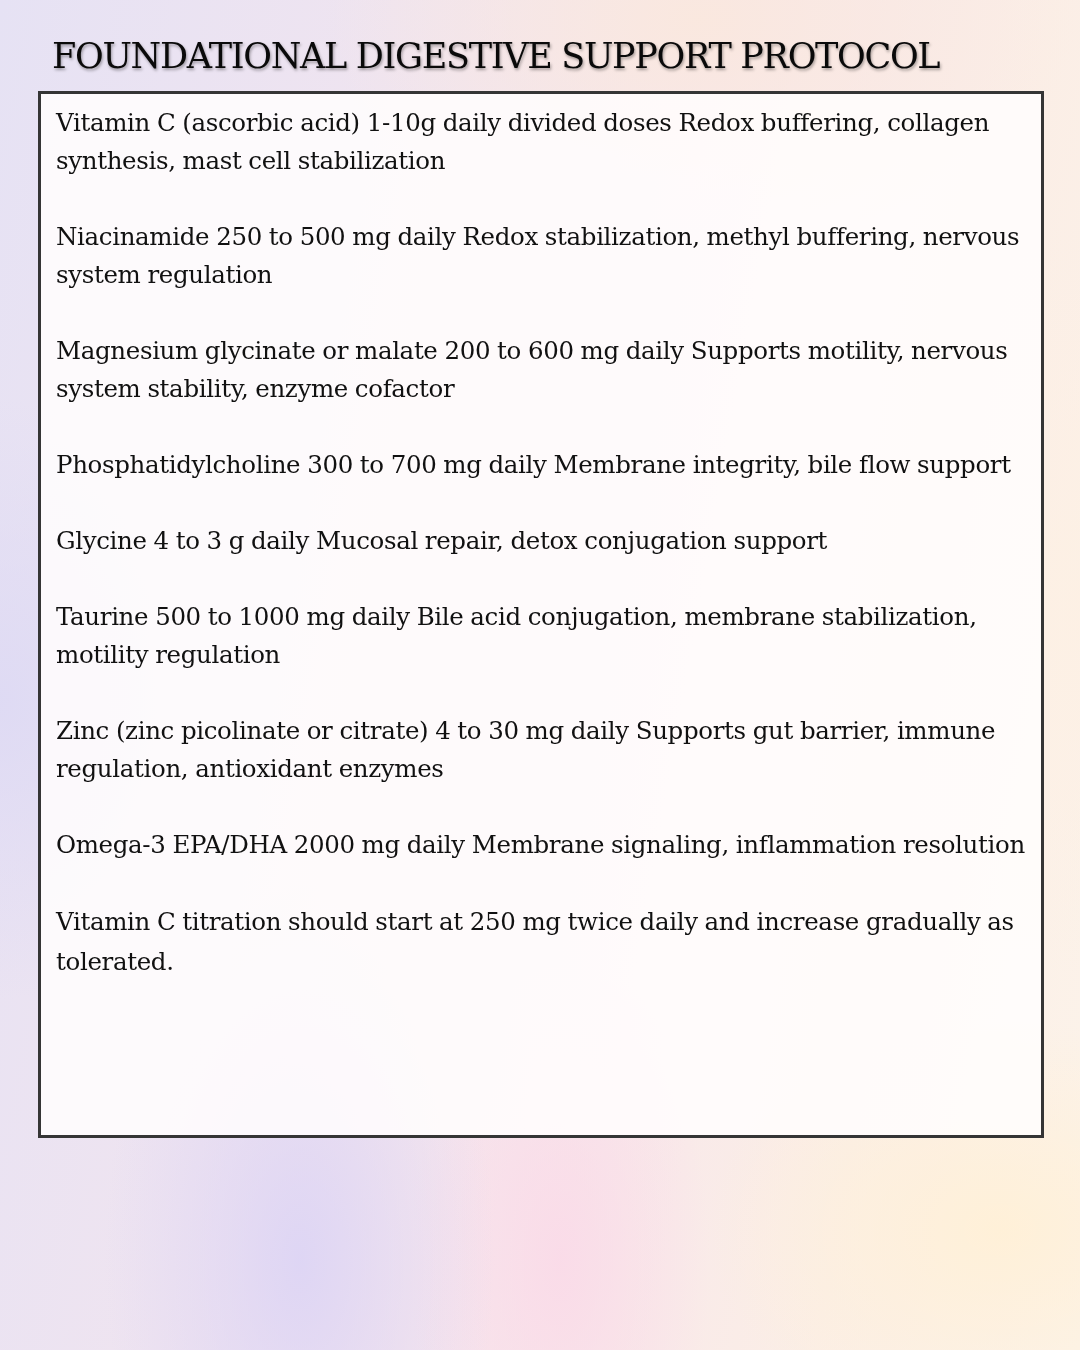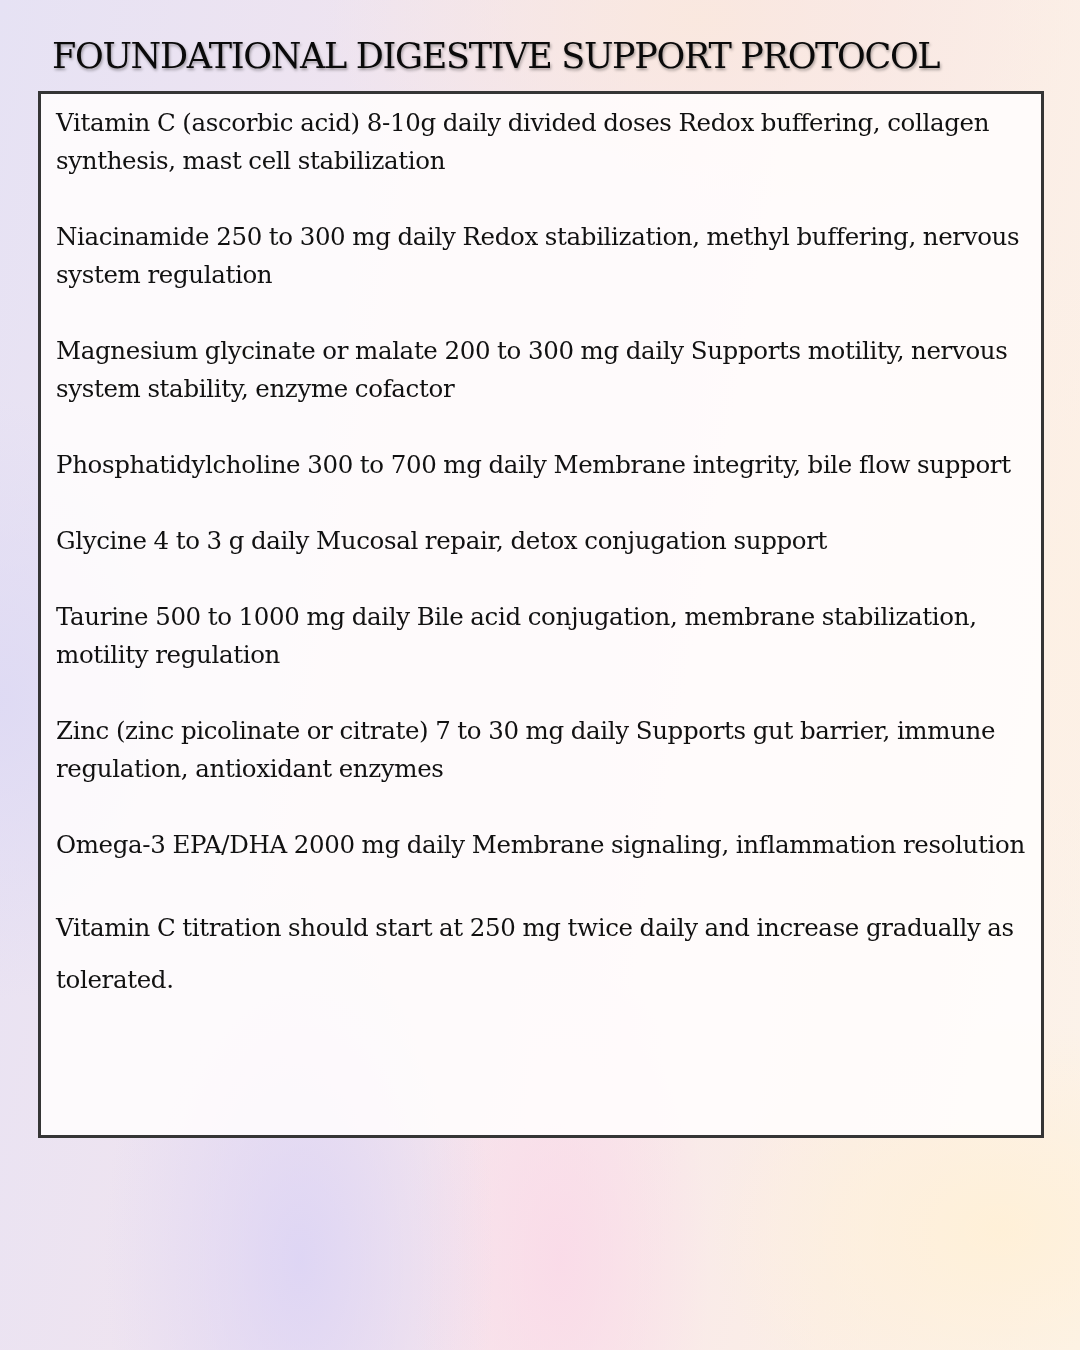--- a/index.html
+++ b/index.html
@@ -58,38 +58,38 @@
       font-size: 24.5px;
       line-height: 38px;
       color: #111111;
       letter-spacing: -0.35px;
       word-spacing: -0.5px;
     }
     .note-line {
       margin: 0;
       font-family: "DejaVu Serif", "Liberation Serif", serif;
       font-size: 24.5px;
-      line-height: 52px;
+      line-height: 40px;
       color: #111111;
       letter-spacing: -0.35px;
       word-spacing: -0.5px;
     }
   </style>
 </head>
 <body>
 
 <h1 class="title">FOUNDATIONAL DIGESTIVE SUPPORT PROTOCOL</h1>
 
 <div class="content-box">
   <div class="content-inner">
-    <p class="para">Vitamin C (ascorbic acid) 8-10g daily divided doses Redox buffering, collagen synthesis, mast cell stabilization</p>
-    <p class="para">Niacinamide 250 to 300 mg daily Redox stabilization, methyl buffering, nervous system regulation</p>
-    <p class="para">Magnesium glycinate or malate 200 to 300 mg daily Supports motility, nervous system stability, enzyme cofactor</p>
+    <p class="para">Vitamin C (ascorbic acid) 1-10g daily divided doses Redox buffering, collagen synthesis, mast cell stabilization</p>
+    <p class="para">Niacinamide 250 to 500 mg daily Redox stabilization, methyl buffering, nervous system regulation</p>
+    <p class="para">Magnesium glycinate or malate 200 to 600 mg daily Supports motility, nervous system stability, enzyme cofactor</p>
     <p class="para">Phosphatidylcholine 300 to 700 mg daily Membrane integrity, bile flow support</p>
     <p class="para">Glycine 4 to 3 g daily Mucosal repair, detox conjugation support</p>
     <p class="para">Taurine 500 to 1000 mg daily Bile acid conjugation, membrane stabilization, motility regulation</p>
-    <p class="para">Zinc (zinc picolinate or citrate) 7 to 30 mg daily Supports gut barrier, immune regulation, antioxidant enzymes</p>
+    <p class="para">Zinc (zinc picolinate or citrate) 4 to 30 mg daily Supports gut barrier, immune regulation, antioxidant enzymes</p>
     <p class="para">Omega-3 EPA/DHA 2000 mg daily Membrane signaling, inflammation resolution</p>
     <div>
       <p class="note-line">Vitamin C titration should start at 250 mg twice daily and increase gradually as tolerated.</p>
     </div>
   </div>
 </div>
 
 </body></html>

